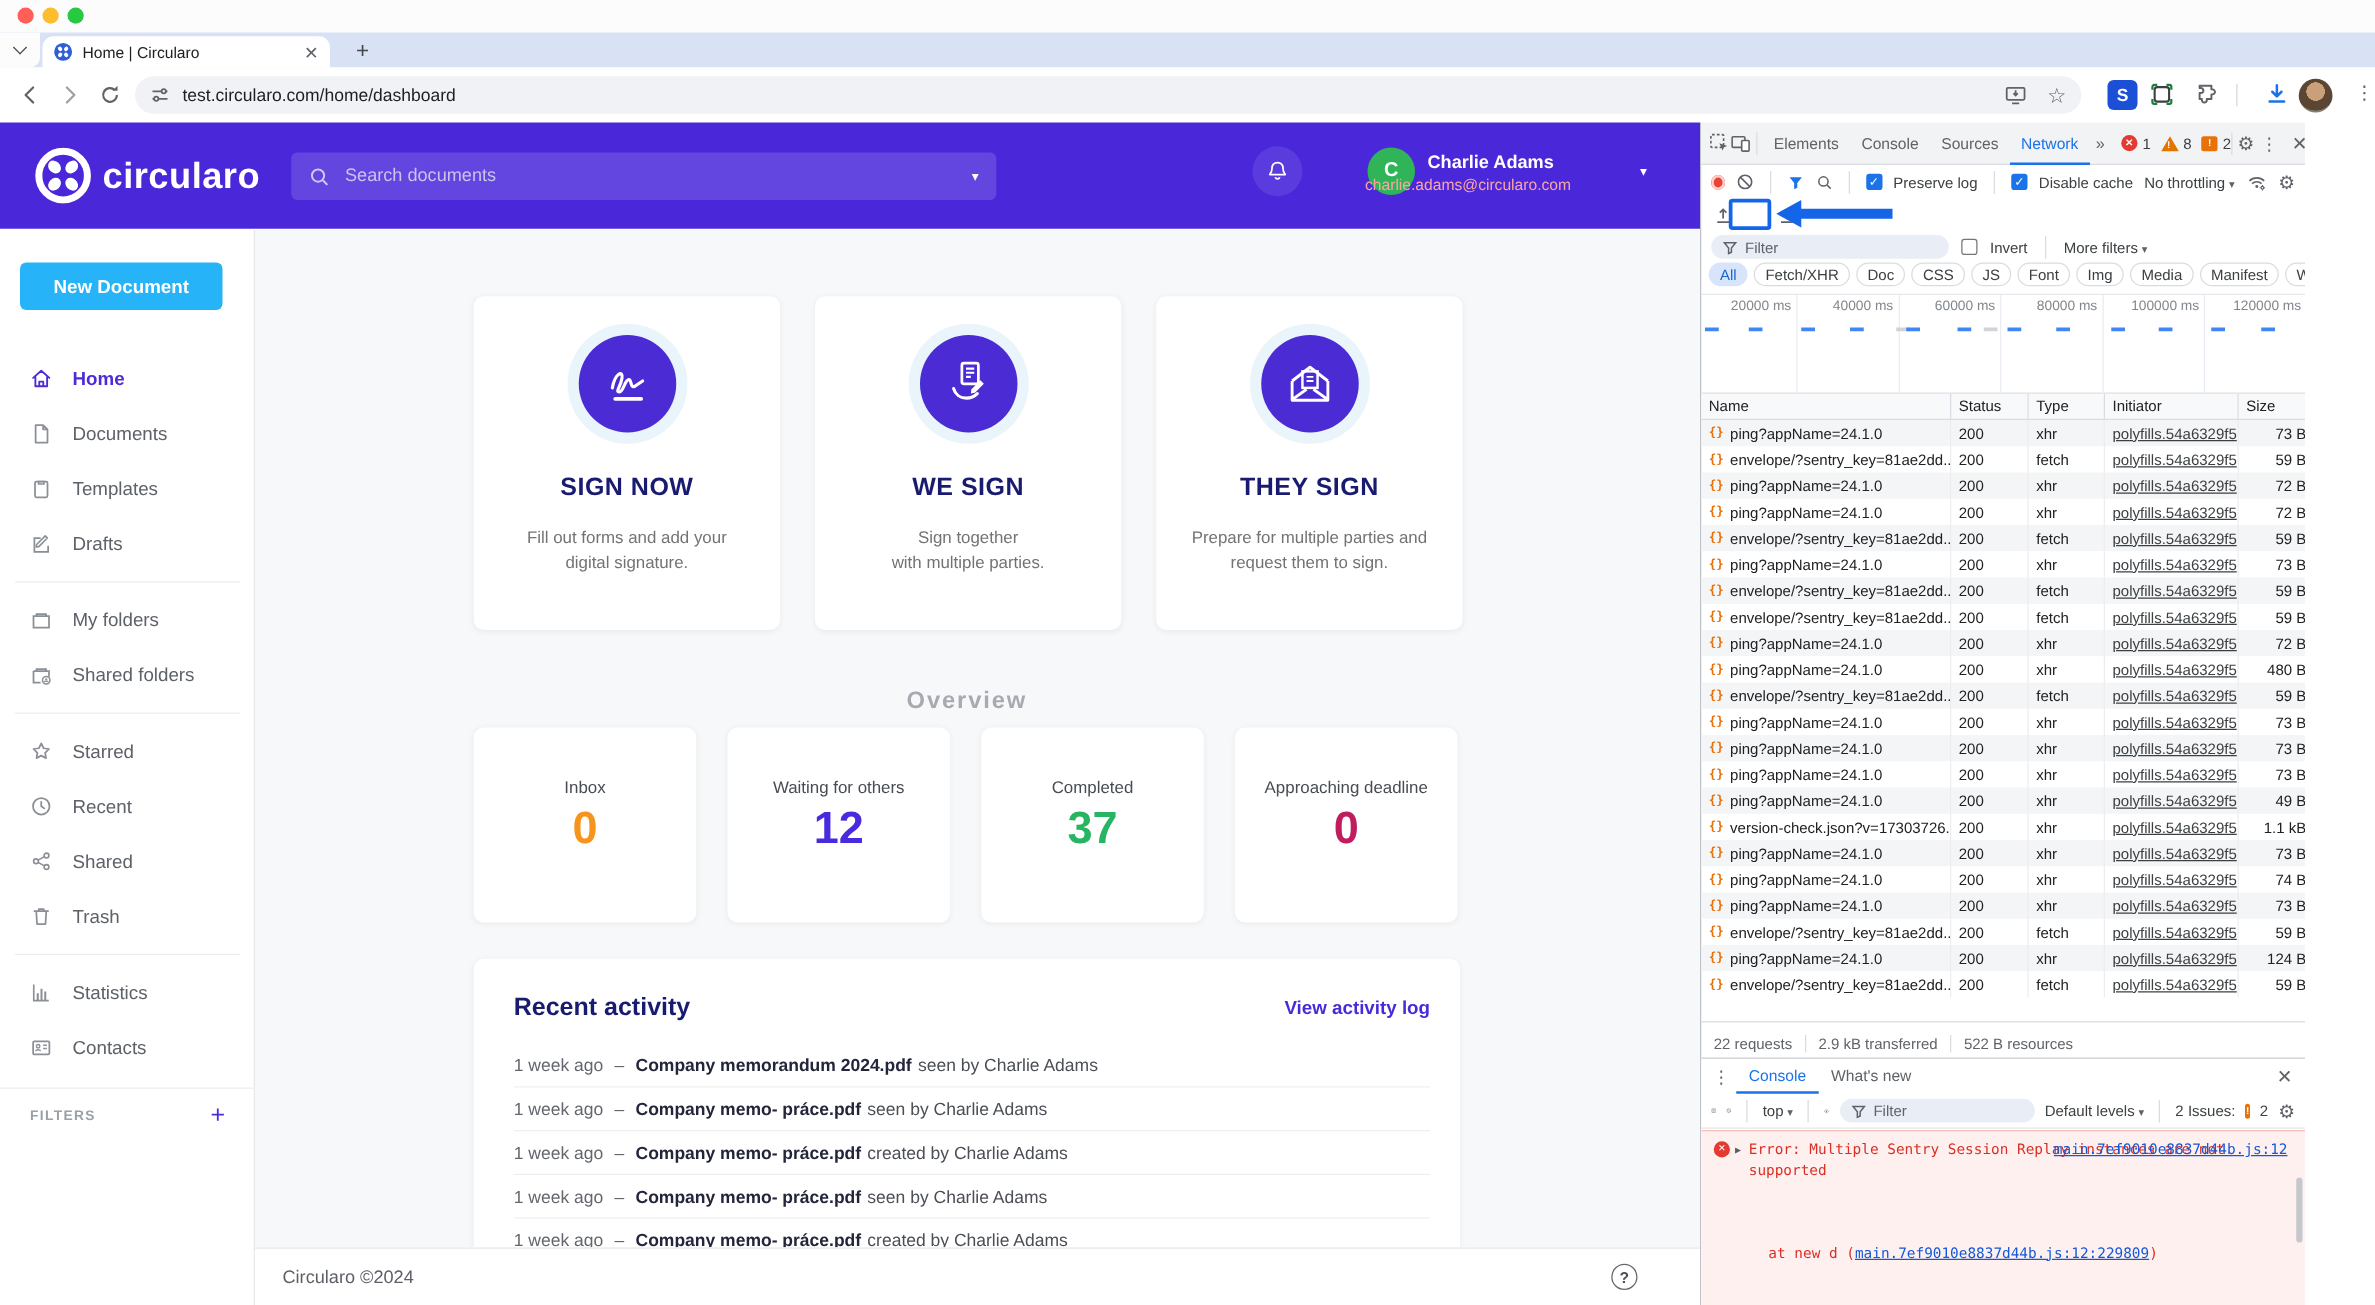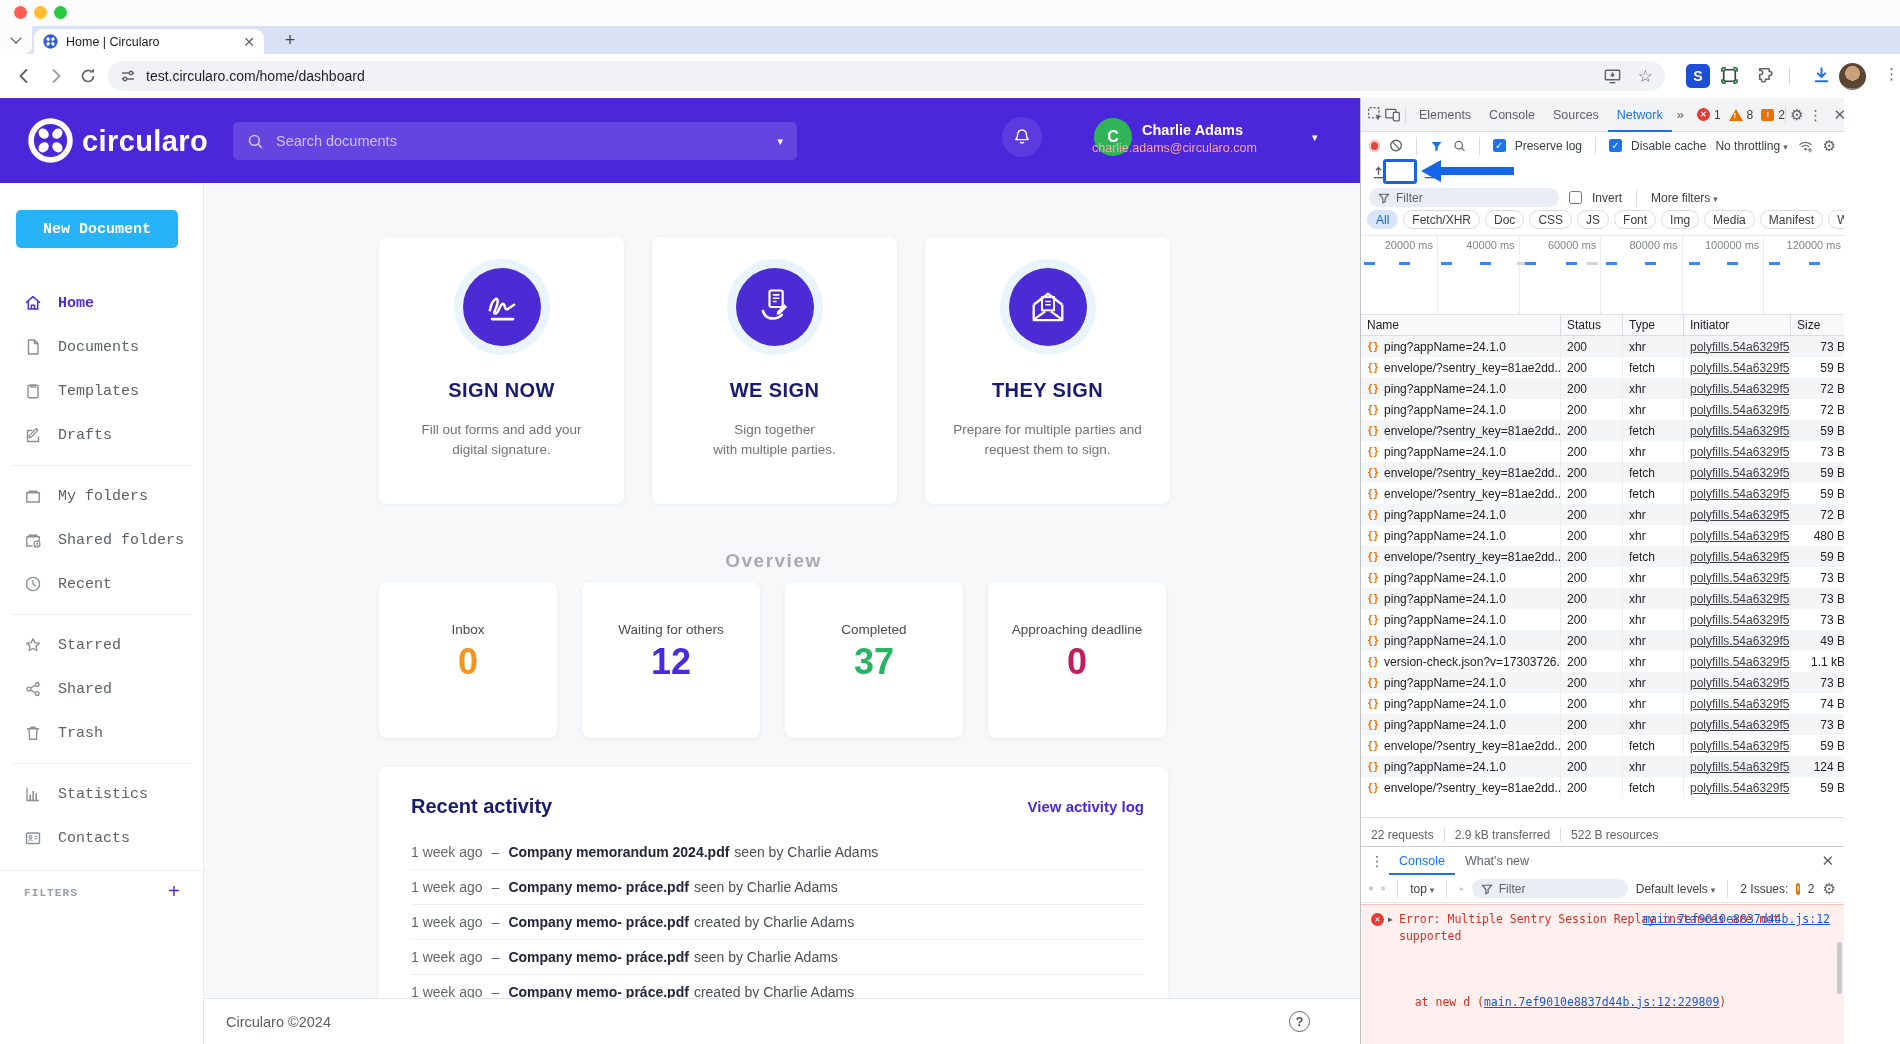--- a/index.html
+++ b/index.html
@@ -39,21 +39,21 @@
   .searchbar input { background:transparent; border:none; outline:none; color:#fff; font-size:14.5px; margin-left:12px; flex:1; font-family:"Liberation Sans",sans-serif; }
   .searchbar input::placeholder { color:#c9c3f0; }
   .s-caret { color:#fff; font-size:11px; }
   .bell-wrap { position:absolute; left:1002px; top:19px; width:40px; height:40px; border-radius:50%; background:rgba(255,255,255,.09); display:flex; align-items:center; justify-content:center; }
   .u-avatar { position:absolute; left:1094px; top:20px; width:38px; height:38px; border-radius:50%; background:#2fb457; color:#fff; font-size:16px; font-weight:700; display:flex; align-items:center; justify-content:center; }
   .u-name { position:absolute; left:1142px; top:24px; color:#fff; font-size:14.5px; font-weight:600; }
   .u-email { position:absolute; left:1092px; top:43px; color:#fca5a5; font-size:12.5px; }
   .u-caret { position:absolute; left:1312px; top:33px; color:#fff; font-size:11px; }
 
   
-  .sidebar { position:absolute; left:0; top:184px; width:204px; height:860px; background:#fff; border-right:1px solid #e7e8ea;font-family:Liberation Mono, monospace; }
+  .sidebar { position:absolute; left:0; top:184px; width:204px; height:860px; background:#fff; border-right:1px solid #e7e8ea; }
   .newdoc { position:absolute; left:16px; top:26px; width:162px; height:38px; border-radius:5px; background:#27b3f7; color:#fff; font-size:15px; font-weight:700; display:flex; align-items:center; justify-content:center; }
   .nav { position:absolute; left:0; top:97px; width:204px; }
   .nav-item { height:44px; display:flex; align-items:center; padding-left:24px; gap:16px; font-size:15px; color:#5d6168; }
   .nav-item .ic { width:18px; height:18px; color:#8b8f96; flex:none; }
   .nav-item .ic svg { width:18px; height:18px; display:block; }
   .nav-item.active { color:#4f2bd8; font-weight:700; }
   .nav-item.active .ic { color:#4f2bd8; }
   .nav-item.sep { margin-top:17px; position:relative; }
   .nav-item.sep::before { content:""; position:absolute; top:-9px; left:12px; right:12px; border-top:1px solid #ededef; }
   .filters-row { position:absolute; left:0; top:686px; width:204px; height:44px; display:flex; align-items:center; padding:0 24px; border-top:1px solid #ededef; }
@@ -311,37 +311,37 @@
             <svg viewBox="0 0 18 18">
               <path d="M2.8 5.8h12.4v4.6M5.2 5.8V4.2h7.6v1.6M2.8 5.8V15h5.7" fill="none" stroke="currentColor" stroke-width="1.4"></path>
               <circle cx="13" cy="13.2" r="3" fill="none" stroke="currentColor" stroke-width="1.2"></circle>
               <circle cx="13" cy="12.4" r="0.9" fill="currentColor"></circle>
               <path d="M11.3 14.7c.4-1 3-1 3.4 0" fill="none" stroke="currentColor" stroke-width="1"></path>
             </svg>
           </span>
           <span>Shared folders</span>
         </div>
 
+        <div class="nav-item sep">
+          <span class="ic">
+            <svg viewBox="0 0 18 18">
+              <path d="M9 2.7l1.9 3.9 4.3.6-3.1 3.1.7 4.2L9 12.5l-3.8 2 .7-4.2-3.1-3.1 4.3-.6z" fill="none" stroke="currentColor" stroke-width="1.4" stroke-linejoin="round"></path>
+            </svg>
+          </span>
+          <span>Starred</span>
+        </div>
+
         <div class="nav-item">
           <span class="ic">
             <svg viewBox="0 0 18 18">
               <circle cx="9" cy="9" r="6.6" fill="none" stroke="currentColor" stroke-width="1.4"></circle>
               <path d="M9 5.4V9l2.4 1.7" fill="none" stroke="currentColor" stroke-width="1.4" stroke-linecap="round"></path>
             </svg>
           </span>
           <span>Recent</span>
-        </div>
-
-        <div class="nav-item sep">
-          <span class="ic">
-            <svg viewBox="0 0 18 18">
-              <path d="M9 2.7l1.9 3.9 4.3.6-3.1 3.1.7 4.2L9 12.5l-3.8 2 .7-4.2-3.1-3.1 4.3-.6z" fill="none" stroke="currentColor" stroke-width="1.4" stroke-linejoin="round"></path>
-            </svg>
-          </span>
-          <span>Starred</span>
         </div>
 
         <div class="nav-item">
           <span class="ic">
             <svg viewBox="0 0 18 18">
               <circle cx="13.2" cy="4.4" r="1.9" fill="none" stroke="currentColor" stroke-width="1.3"></circle>
               <circle cx="4.8" cy="9" r="1.9" fill="none" stroke="currentColor" stroke-width="1.3"></circle>
               <circle cx="13.2" cy="13.6" r="1.9" fill="none" stroke="currentColor" stroke-width="1.3"></circle>
               <path d="M6.5 8.1l5-2.8M6.5 9.9l5 2.8" stroke="currentColor" stroke-width="1.3"></path>
             </svg>

